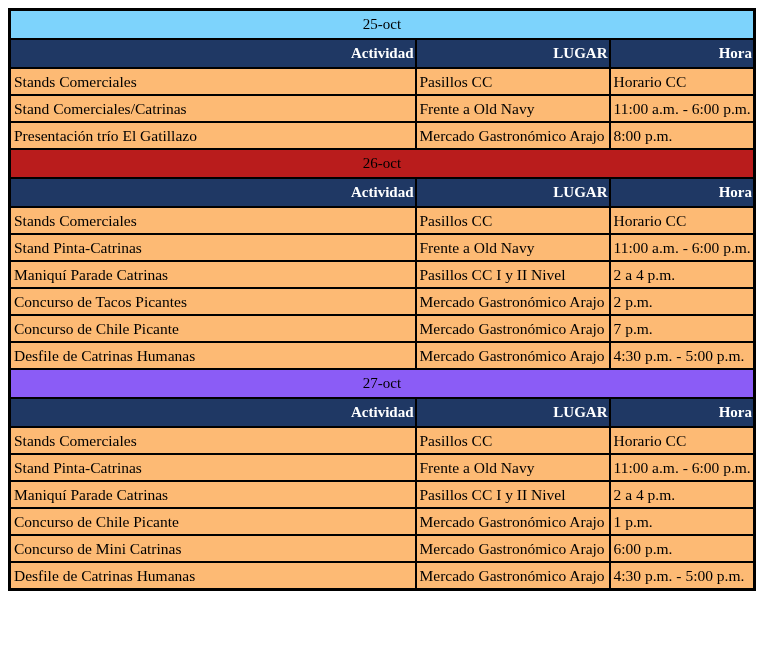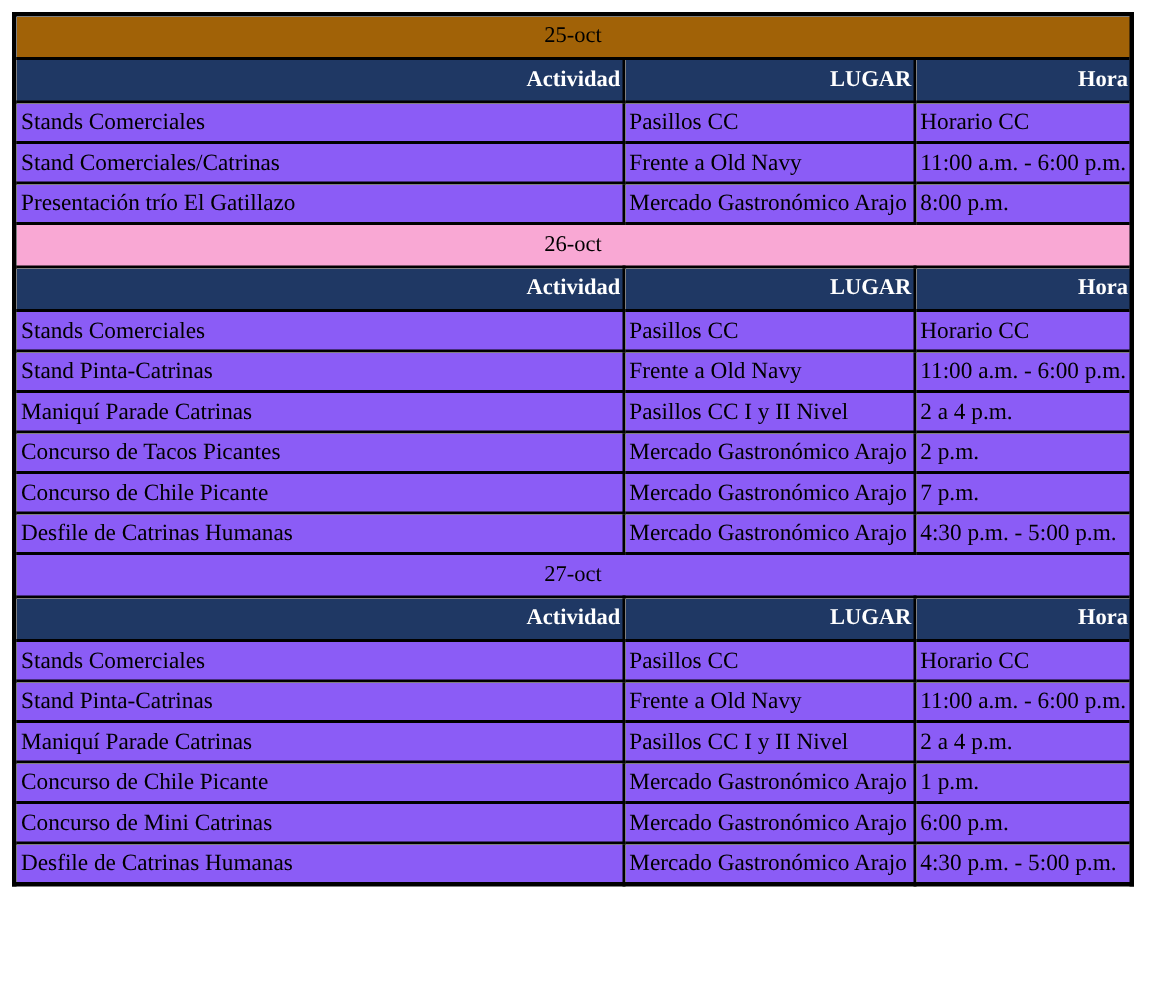--- a/index.html
+++ b/index.html
@@ -45,36 +45,36 @@
     text-align: right;
     font-size: 15px;
     font-weight: bold;
   }
   tr.data-row td {
     height: 25px;
     font-size: 15.5px;
     color: #000000;
     text-align: left;
     padding: 0 3px;
-    background: #8b5cf6;
+    background: #fdba74;
   }
 </style>
 </head>
 <body>
 
 <div class="page">
   <table class="schedule">
     <colgroup>
       <col style="width:406px">
       <col style="width:194px">
       <col style="width:145px">
     </colgroup>
     <tbody id="schedule-body">
         <tr class="date-band">
-          <td colspan="3" style="background-color: #a16207;">25-oct</td>
+          <td colspan="3" style="background-color: #7dd3fc;">25-oct</td>
         </tr>
         <tr class="col-header">
           <th style="background-color: rgb(31, 56, 100); color: rgb(255, 255, 255);">Actividad</th>
           <th style="background-color: rgb(31, 56, 100); color: rgb(255, 255, 255);">LUGAR</th>
           <th style="background-color: rgb(31, 56, 100); color: rgb(255, 255, 255);">Hora</th>
         </tr>
         <tr class="data-row">
           <td>Stands Comerciales</td>
           <td>Pasillos CC</td>
           <td>Horario CC</td>
@@ -83,21 +83,21 @@
           <td>Stand Comerciales/Catrinas</td>
           <td>Frente a Old Navy</td>
           <td>11:00 a.m. - 6:00 p.m.</td>
         </tr>
         <tr class="data-row">
           <td>Presentación trío El Gatillazo</td>
           <td>Mercado Gastronómico Arajo</td>
           <td>8:00 p.m.</td>
         </tr>
         <tr class="date-band">
-          <td colspan="3" style="background-color: #f9a8d4;">26-oct</td>
+          <td colspan="3" style="background-color: #b91c1c;">26-oct</td>
         </tr>
         <tr class="col-header">
           <th style="background-color: rgb(31, 56, 100); color: rgb(255, 255, 255);">Actividad</th>
           <th style="background-color: rgb(31, 56, 100); color: rgb(255, 255, 255);">LUGAR</th>
           <th style="background-color: rgb(31, 56, 100); color: rgb(255, 255, 255);">Hora</th>
         </tr>
         <tr class="data-row">
           <td>Stands Comerciales</td>
           <td>Pasillos CC</td>
           <td>Horario CC</td>

